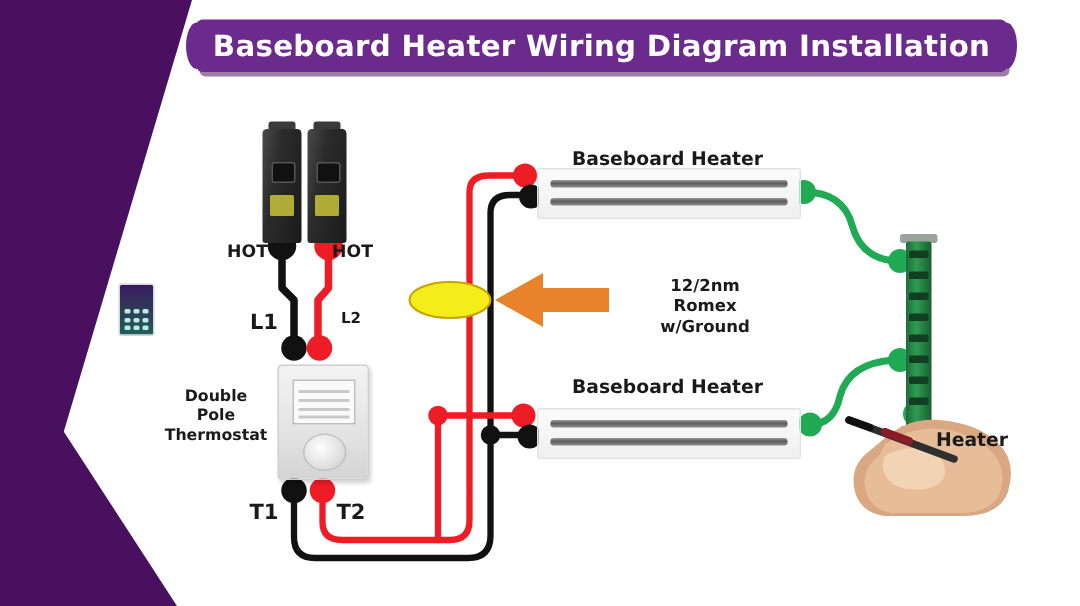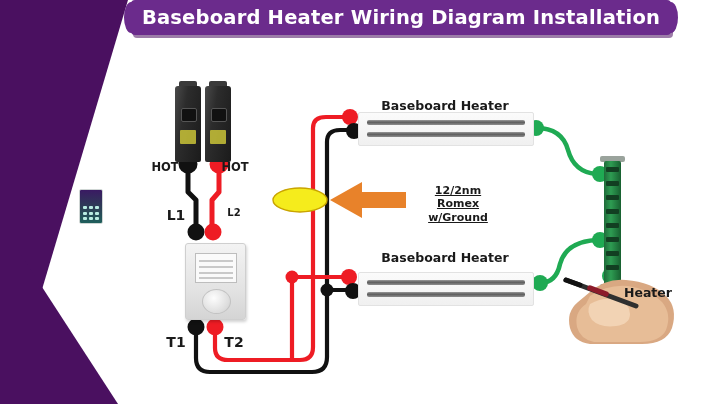--- a/index.html
+++ b/index.html
@@ -9,21 +9,21 @@
     font-family:"DejaVu Sans","Liberation Sans",sans-serif;
   }
   #stage{position:relative;width:720px;height:404px;background:#fff;overflow:hidden;}
 
   
   .purple-wedge{position:absolute;left:0;top:0;width:200px;height:404px;}
   .purple-wedge svg{display:block;}
 
   
   #banner{
-    position:absolute;left:131px;top:0;width:540px;height:35px;
+    position:absolute;left:131px;top:13px;width:540px;height:35px;
     background:#6b2b8c;
     border-radius:4px;
     display:flex;align-items:center;justify-content:center;
     box-shadow:2px 3px 0 rgba(74,16,96,.55);
   }
   #banner:before,#banner:after{
     content:"";position:absolute;top:2px;width:12px;height:31px;background:#6b2b8c;
   }
   #banner:before{left:-7px;border-radius:60% 0 0 60%/50% 0 0 50%;}
   #banner:after{right:-7px;border-radius:0 60% 60% 0/0 50% 50% 0;}
@@ -226,22 +226,25 @@
     <path d="M30,34 Q48,22 68,24 Q90,27 102,40 Q112,52 106,68 Q100,80 80,80 L34,80 Q20,77 17,65 Q14,50 26,42 Z" fill="#e7bd97"></path>
     <path d="M30,42 Q44,34 58,38 Q70,42 70,52 Q70,62 56,64 Q40,66 32,58 Q26,50 30,42 Z" fill="#f2d3b4"></path>
     <g>
       <line x1="6" y1="18" x2="76" y2="44" stroke="#2f2f2f" stroke-width="5" stroke-linecap="round"></line>
       <line x1="6" y1="18" x2="20" y2="23" stroke="#111" stroke-width="5" stroke-linecap="round"></line>
       <line x1="30" y1="26" x2="46" y2="32" stroke="#8c1b2a" stroke-width="5.5" stroke-linecap="round"></line>
     </g>
   </svg>
 
 
-
-  <div class="lbl" style="left:408px;top:184px;width:100px;font-size:11px;text-decoration:underline;">12/2nm
+  <div class="lbl" style="left:104px;top:258px;width:80px;font-size:10.5px;">Double
+Pole
+Thermostat</div>
+
+  <div class="lbl" style="left:420px;top:184px;width:100px;font-size:11px;">12/2nm
 Romex
 w/Ground</div>
 
   <div class="lbl" style="left:373px;top:98px;width:144px;font-size:12.5px;">Baseboard Heater</div>
 
   <div class="lbl" style="left:373px;top:250px;width:144px;font-size:12.5px;">Baseboard Heater</div>
 
   <div class="lbl" style="left:618px;top:285px;width:60px;font-size:12.5px;">Heater</div>
 
   <div class="lbl" style="left:148px;top:160px;width:34px;font-size:11.5px;">HOT</div>

